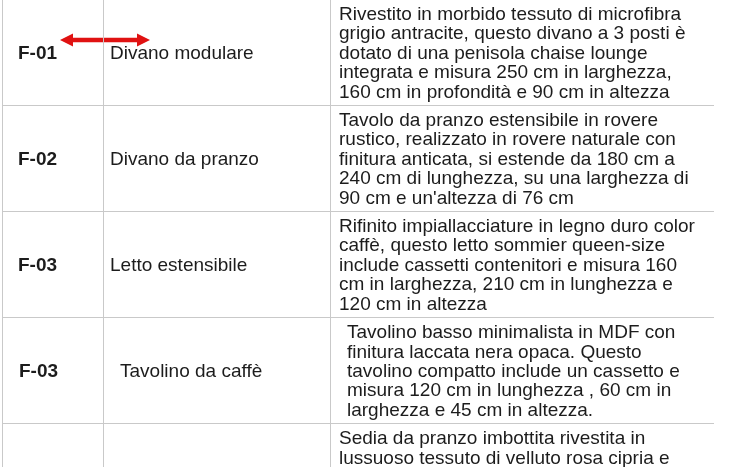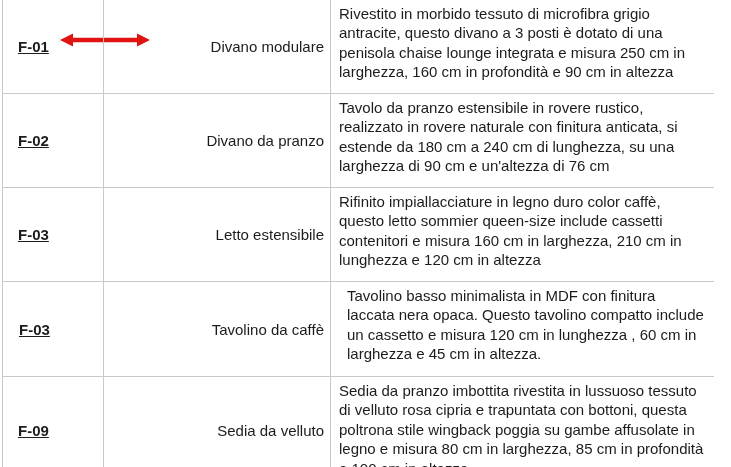--- a/index.html
+++ b/index.html
@@ -20,38 +20,37 @@
     border-collapse: collapse;
     table-layout: fixed;
     margin-left: 2px;
     width: 711px;
   }
   col.col-id   { width: 101px; }
   col.col-name { width: 227px; }
   col.col-desc { width: 383px; }
   td {
     border: 1px solid var(--border, #c9c9c9);
-    font-size: 15px;
+    font-size: 19px;
     background: transparent;
     overflow: hidden;
   }
   tr.r0 td, tr.r1 td, tr.r2 td { height: 85px; }
   tr.r3 td { height: 86px; padding-left: 16px; }
   tr.r4 td { height: 99px; }
   tr:first-child td { border-top: none; }
   tr:last-child td  { border-bottom: none; }
   td:last-child     { border-right: none; }
   td.cell-id {
     font-weight: bold;
     padding-left: 15px;
     vertical-align: middle;
-    text-decoration: underline;
   }
   td.cell-name {
-    text-align: right;
+    text-align: left;
     vertical-align: middle;
     padding: 0 6px;
   }
   td.cell-desc {
     vertical-align: top;
     padding: 4px 8px 4px 8px;
     line-height: 19.4px;
   }
   .arrow-wrap {
     position: absolute;

